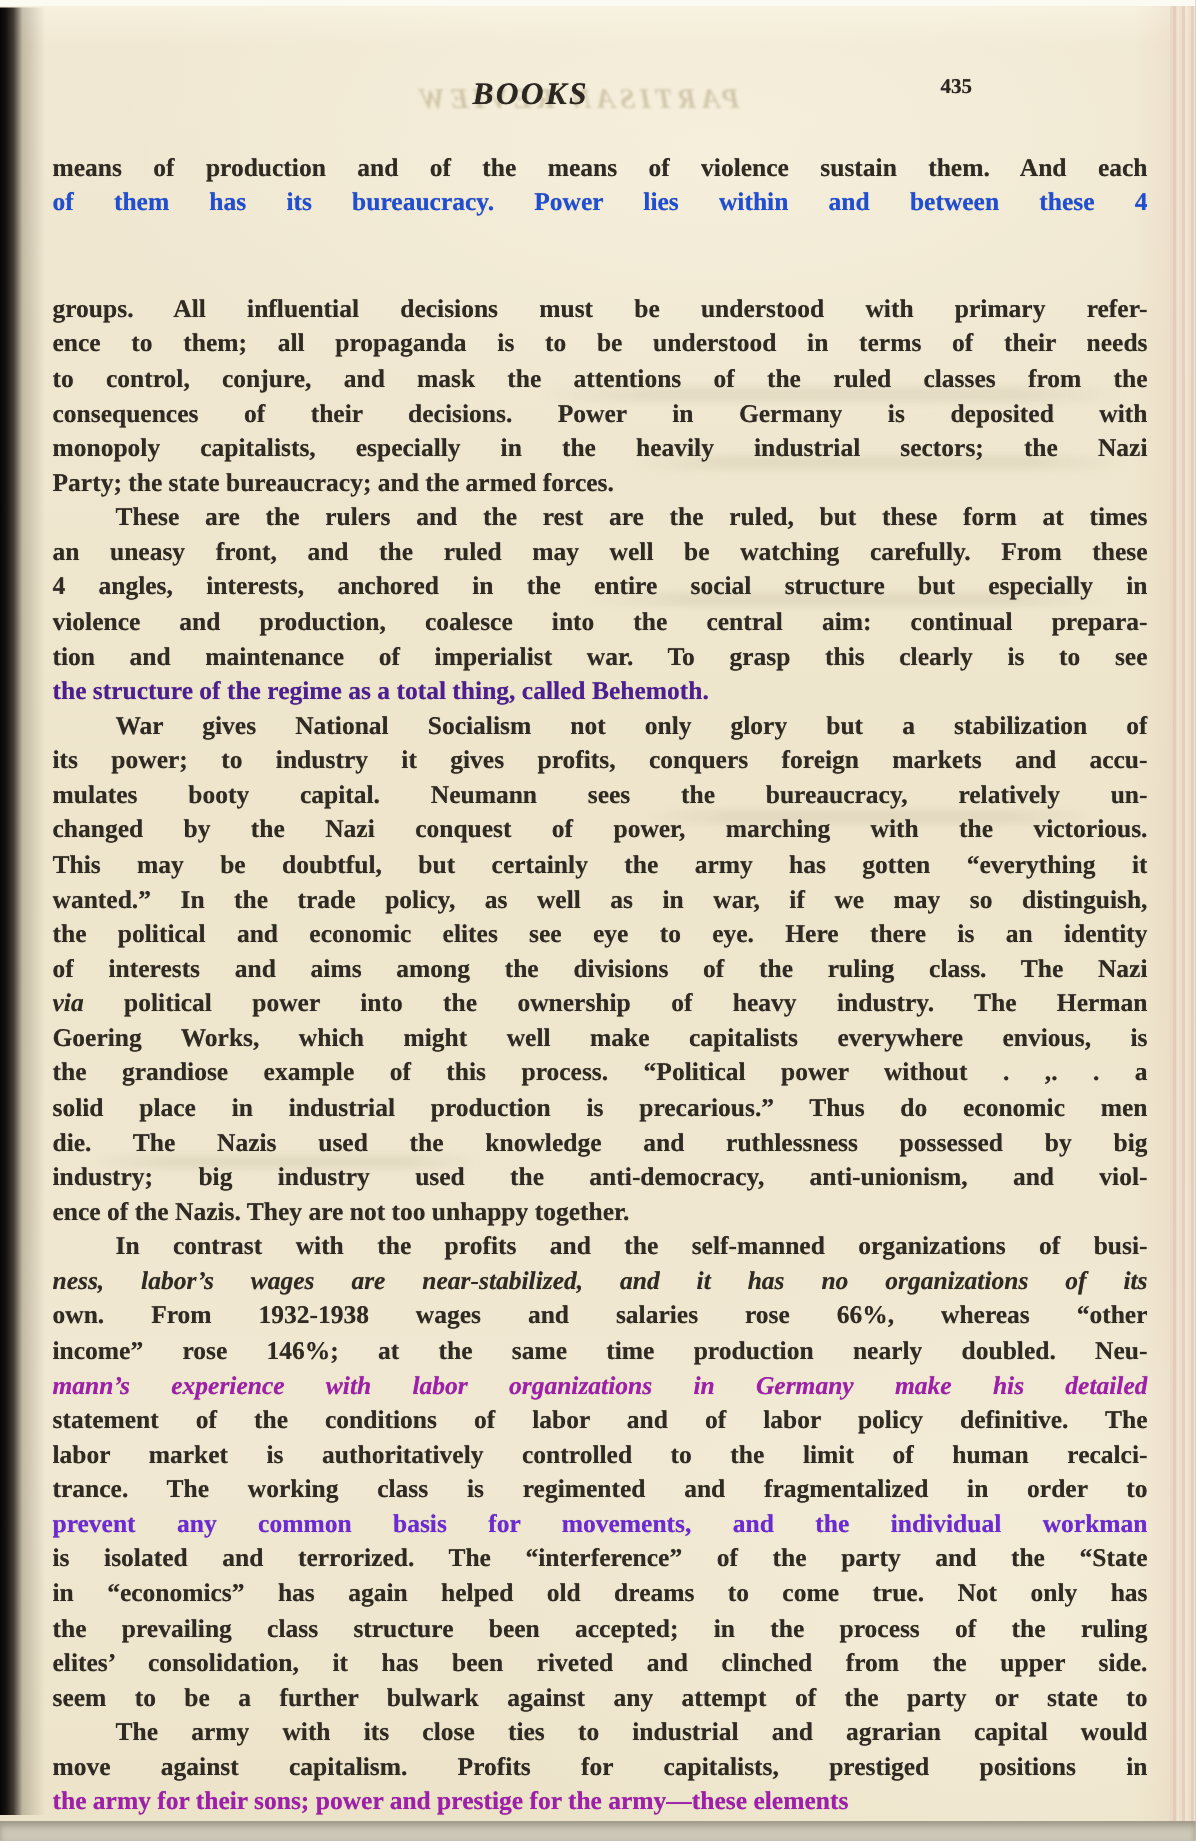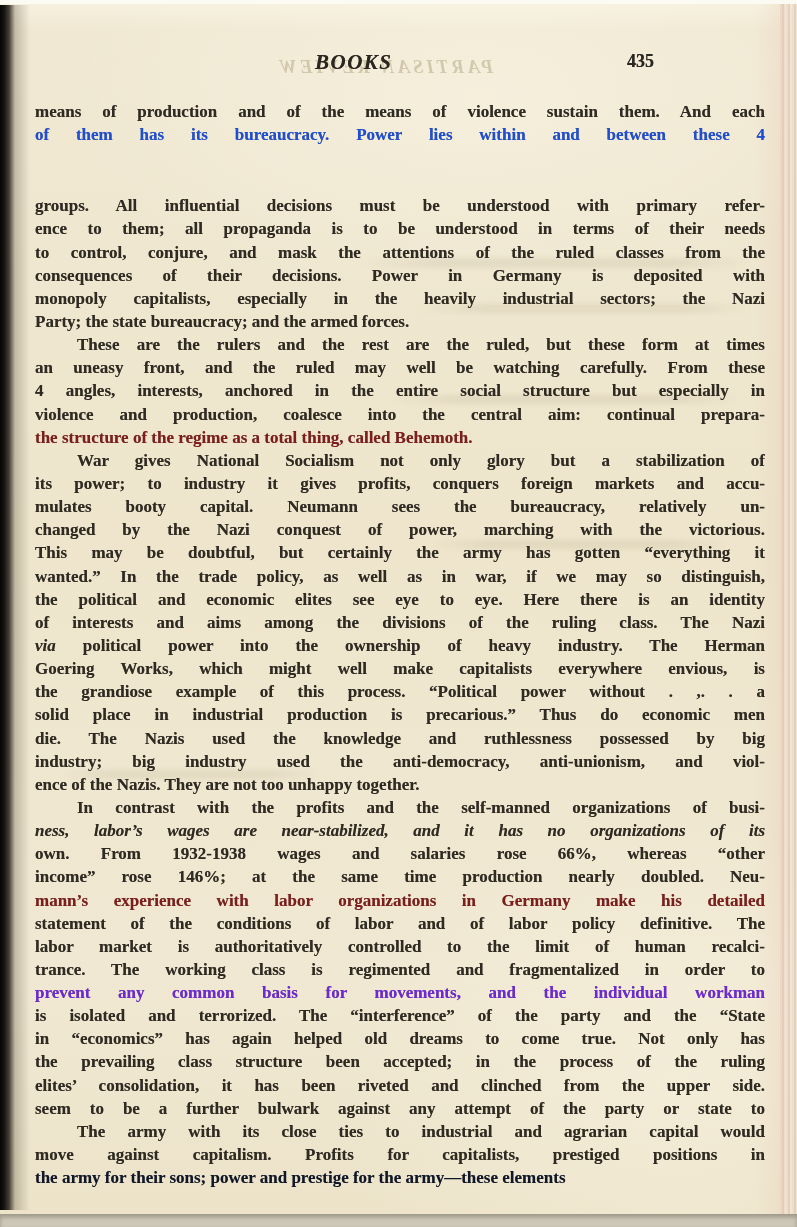--- a/index.html
+++ b/index.html
@@ -42,21 +42,21 @@
     color:rgba(160,144,104,0.40);filter:blur(0.7px);
     user-select:none;
   }
   .page-title{
     position:absolute;left:280px;top:0;
     font-style:italic;font-weight:bold;font-size:21px;letter-spacing:1.5px;
     color:#2b2620;text-shadow:0 0 .5px rgba(43,38,32,.7);
   }
   .page-number{
     position:absolute;left:592px;top:1px;
-    font-weight:bold;font-size:18px;color:#2b2620;text-shadow:0 0 .5px rgba(43,38,32,.7);
+    font-weight:bold;font-size:14px;color:#2b2620;text-shadow:0 0 .5px rgba(43,38,32,.7);
   }
   
   .body-text{position:absolute;left:35px;top:100px;width:730px;}
   .line{
     height:23.15px;line-height:23.15px;overflow:hidden;
     font-size:17px;font-weight:bold;color:#2f2a22;
     text-shadow:0 0 .45px rgba(47,42,34,.55);
     text-align:justify;text-align-last:justify;
   }
   .line.end{text-align-last:left;}
@@ -99,46 +99,47 @@
     <div class="line" style="color: rgb(47, 42, 34); margin-top: 48px;">groups. All influential decisions must be understood with primary refer-</div>
     <div class="line" style="color: rgb(47, 42, 34);">ence to them; all propaganda is to be understood in terms of their needs</div>
     <div class="line" style="color: rgb(47, 42, 34);">to control, conjure, and mask the attentions of the ruled classes from the</div>
     <div class="line" style="color: rgb(47, 42, 34);">consequences of their decisions. Power in Germany is deposited with</div>
     <div class="line" style="color: rgb(47, 42, 34);">monopoly capitalists, especially in the heavily industrial sectors; the Nazi</div>
     <div class="line end" style="color: rgb(47, 42, 34);">Party; the state bureaucracy; and the armed forces.</div>
     <div class="line ind" style="color: rgb(47, 42, 34);">These are the rulers and the rest are the ruled, but these form at times</div>
     <div class="line" style="color: rgb(47, 42, 34);">an uneasy front, and the ruled may well be watching carefully. From these</div>
     <div class="line" style="color: rgb(47, 42, 34);">4 angles, interests, anchored in the entire social structure but especially in</div>
     <div class="line" style="color: rgb(47, 42, 34);">violence and production, coalesce into the central aim: continual prepara-</div>
-    <div class="line end" style="color: #7f1d1d;">the structure of the regime as a total thing, called Behemoth.</div>
+    <div class="line" style="color: rgb(47, 42, 34);">tion and maintenance of imperialist war. To grasp this clearly is to see</div>
+    <div class="line end" style="color: #4c1d95;">the structure of the regime as a total thing, called Behemoth.</div>
     <div class="line ind" style="color: rgb(47, 42, 34);">War gives National Socialism not only glory but a stabilization of</div>
     <div class="line" style="color: rgb(47, 42, 34);">its power; to industry it gives profits, conquers foreign markets and accu-</div>
     <div class="line" style="color: rgb(47, 42, 34);">mulates booty capital. Neumann sees the bureaucracy, relatively un-</div>
     <div class="line" style="color: rgb(47, 42, 34);">changed by the Nazi conquest of power, marching with the victorious.</div>
     <div class="line" style="color: rgb(47, 42, 34);">This may be doubtful, but certainly the army has gotten “everything it</div>
     <div class="line" style="color: rgb(47, 42, 34);">wanted.” In the trade policy, as well as in war, if we may so distinguish,</div>
     <div class="line" style="color: rgb(47, 42, 34);">the political and economic elites see eye to eye. Here there is an identity</div>
     <div class="line" style="color: rgb(47, 42, 34);">of interests and aims among the divisions of the ruling class. The Nazi</div>
     <div class="line" style="color: rgb(47, 42, 34);"><em>via</em> political power into the ownership of heavy industry. The Herman</div>
     <div class="line" style="color: rgb(47, 42, 34);">Goering Works, which might well make capitalists everywhere envious, is</div>
     <div class="line" style="color: rgb(47, 42, 34);">the grandiose example of this process. “Political power without . ,. . a</div>
     <div class="line" style="color: rgb(47, 42, 34);">solid place in industrial production is precarious.” Thus do economic men</div>
     <div class="line" style="color: rgb(47, 42, 34);">die. The Nazis used the knowledge and ruthlessness possessed by big</div>
     <div class="line" style="color: rgb(47, 42, 34);">industry; big industry used the anti-democracy, anti-unionism, and viol-</div>
     <div class="line end" style="color: rgb(47, 42, 34);">ence of the Nazis. They are not too unhappy together.</div>
     <div class="line ind" style="color: rgb(47, 42, 34);">In contrast with the profits and the self-manned organizations of busi-</div>
     <div class="line" style="color: rgb(47, 42, 34); font-style: italic;">ness, labor’s wages are near-stabilized, and it has no organizations of its</div>
     <div class="line" style="color: rgb(47, 42, 34);">own. From 1932-1938 wages and salaries rose 66%, whereas “other</div>
     <div class="line" style="color: rgb(47, 42, 34);">income” rose 146%; at the same time production nearly doubled. Neu-</div>
-    <div class="line" style="color: #7f1d1d;">mann’s experience with labor organizations in Germany make his detailed</div>
+    <div class="line" style="color: #a21caf; font-style: italic;">mann’s experience with labor organizations in Germany make his detailed</div>
     <div class="line" style="color: rgb(47, 42, 34);">statement of the conditions of labor and of labor policy definitive. The</div>
     <div class="line" style="color: rgb(47, 42, 34);">labor market is authoritatively controlled to the limit of human recalci-</div>
     <div class="line" style="color: rgb(47, 42, 34);">trance. The working class is regimented and fragmentalized in order to</div>
     <div class="line" style="color: #6d28d9;">prevent any common basis for movements, and the individual workman</div>
     <div class="line" style="color: rgb(47, 42, 34);">is isolated and terrorized. The “interference” of the party and the “State</div>
     <div class="line" style="color: rgb(47, 42, 34);">in “economics” has again helped old dreams to come true. Not only has</div>
     <div class="line" style="color: rgb(47, 42, 34);">the prevailing class structure been accepted; in the process of the ruling</div>
     <div class="line" style="color: rgb(47, 42, 34);">elites’ consolidation, it has been riveted and clinched from the upper side.</div>
     <div class="line" style="color: rgb(47, 42, 34);">seem to be a further bulwark against any attempt of the party or state to</div>
     <div class="line ind" style="color: rgb(47, 42, 34);">The army with its close ties to industrial and agrarian capital would</div>
     <div class="line" style="color: rgb(47, 42, 34);">move against capitalism. Profits for capitalists, prestiged positions in</div>
-    <div class="line end" style="color: #0f172a;">the army for their sons; power and prestige for the army—these elements</div>
+    <div class="line end" style="color: #a21caf;">the army for their sons; power and prestige for the army—these elements</div>
   </div>
 
 </body></html>

